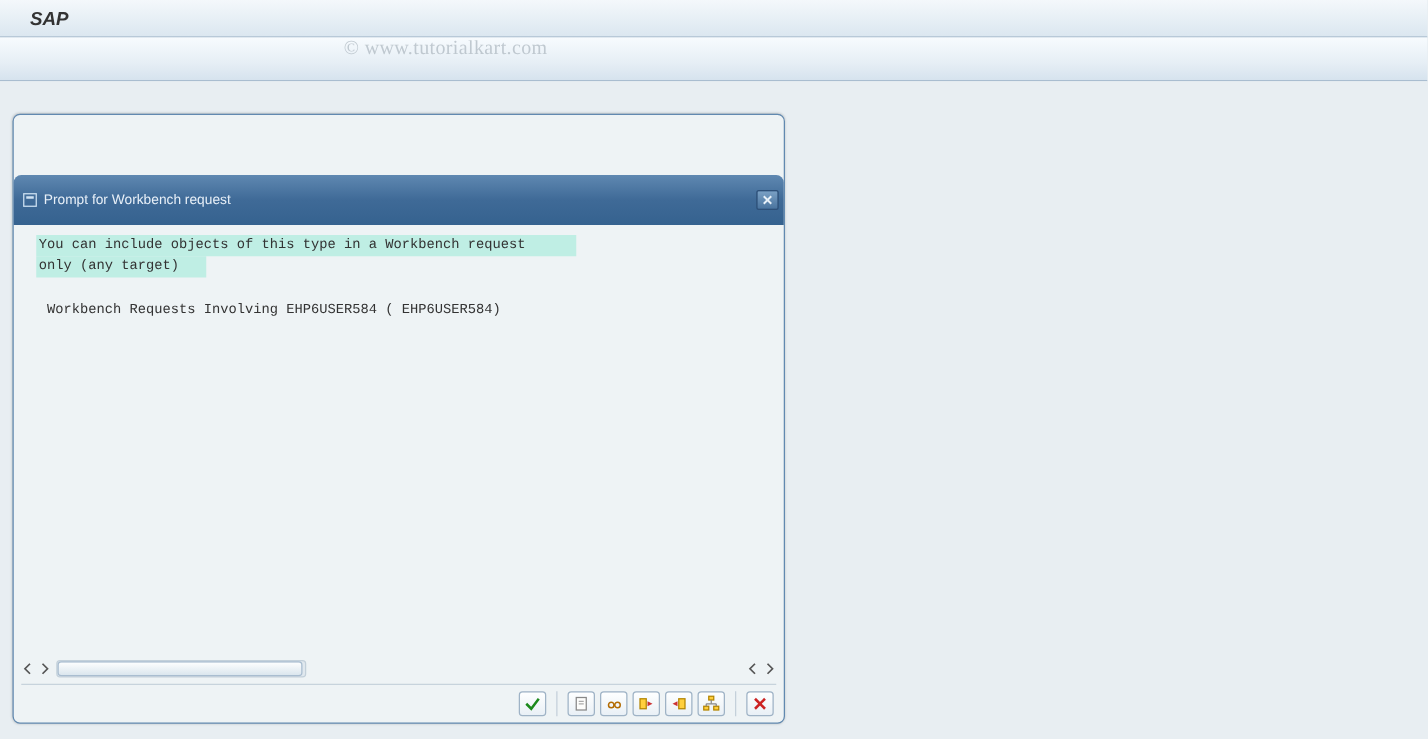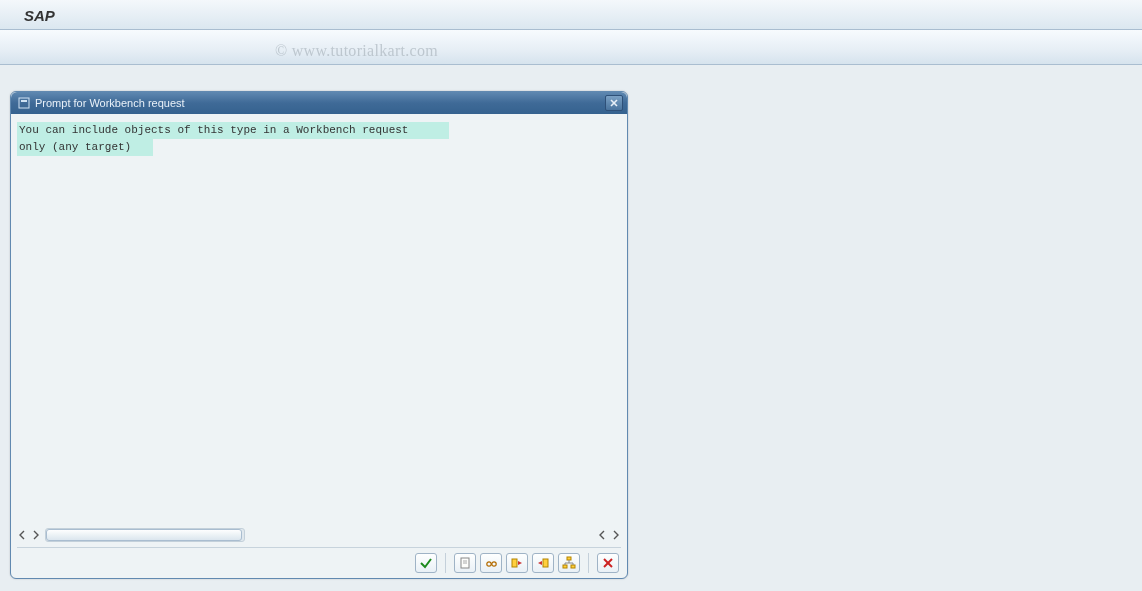--- a/index.html
+++ b/index.html
@@ -25,21 +25,21 @@
   }
   .toolbar-strip {
     height: 35px;
     background: linear-gradient(to bottom, #f7fbfe 0%, #e6eef5 60%, #d6e3ee 100%);
     border-bottom: 1px solid #a9bdd0;
     position: relative;
   }
   .watermark {
     position: absolute;
     left: 275px;
-    top: 12px;
+    top: 0;
     font-size: 16px;
     color: #b4bec6;
     font-family: Georgia, 'Times New Roman', serif;
     letter-spacing: 0.3px;
     opacity: 0.8;
     pointer-events: none;
     text-align: right;
   }
   .main-area {
     position: relative;
@@ -54,27 +54,28 @@
     width: 618px;
     height: 488px;
     background: #eef3f5;
     border: 1px solid #6189b0;
     border-radius: 6px;
     box-shadow: 0 0 2px rgba(0,0,0,0.2);
     display: flex;
     flex-direction: column;
   }
   .dialog-titlebar {
-    height: 22px;
+    height: 40px;
     background: linear-gradient(to bottom, #5f88b1 0%, #3f6a97 50%, #35628f 100%);
     border-radius: 6px 6px 0 0;
     display: flex;
     align-items: center;
     padding: 0 4px 0 6px;
     color: #fff;
+    margin-top: 48px;
   }
   .dialog-titlebar .ticon {
     width: 14px; height: 14px;
     display: inline-flex; align-items:center; justify-content:center;
     margin-right: 4px;
   }
   .dialog-title {
     flex: 1;
     font-size: 11px;
     color: #e8f0f8;
@@ -82,21 +83,21 @@
   .dialog-close {
     width: 18px; height: 16px;
     background: linear-gradient(to bottom,#7aa0c4,#4a749e);
     border: 1px solid #2e5078;
     border-radius: 2px;
     display: inline-flex; align-items:center; justify-content:center;
     cursor: pointer;
   }
   .dialog-body {
     flex: 1;
-    padding: 8px 6px 2px 6px;
+    padding: 8px 6px 2px 18px;
     font-family: "Lucida Console","Courier New",monospace;
     font-size: 11px;
     color: #333;
     position: relative;
   }
   .hlrow {
     background: #bfeee4;
     padding: 1px 2px;
     white-space: pre;
     line-height: 15px;
@@ -193,20 +194,21 @@
           <line x1="2" y1="2" x2="8" y2="8" stroke="#e8f0f8" stroke-width="1.6"></line>
           <line x1="8" y1="2" x2="2" y2="8" stroke="#e8f0f8" stroke-width="1.6"></line>
         </svg>
       </span>
     </div>
 
     <div class="dialog-body">
       <div class="hlrow">You can include objects of this type in a Workbench request</div>
       <div class="hlrow" style="width:136px">only (any target)</div>
       <div class="spacer"></div>
+      <div class="plainrow"> Workbench Requests Involving EHP6USER584 ( EHP6USER584)</div>
     </div>
 
     <div class="hscroll-area">
       <span class="arrowbtn">
         <svg width="8" height="10" viewBox="0 0 8 10">
             <polyline points="6,1 2,5 6,9" fill="none" stroke="#555" stroke-width="1.4"></polyline>
           </svg>
       </span>
       <span class="arrowbtn">
         <svg width="8" height="10" viewBox="0 0 8 10">

